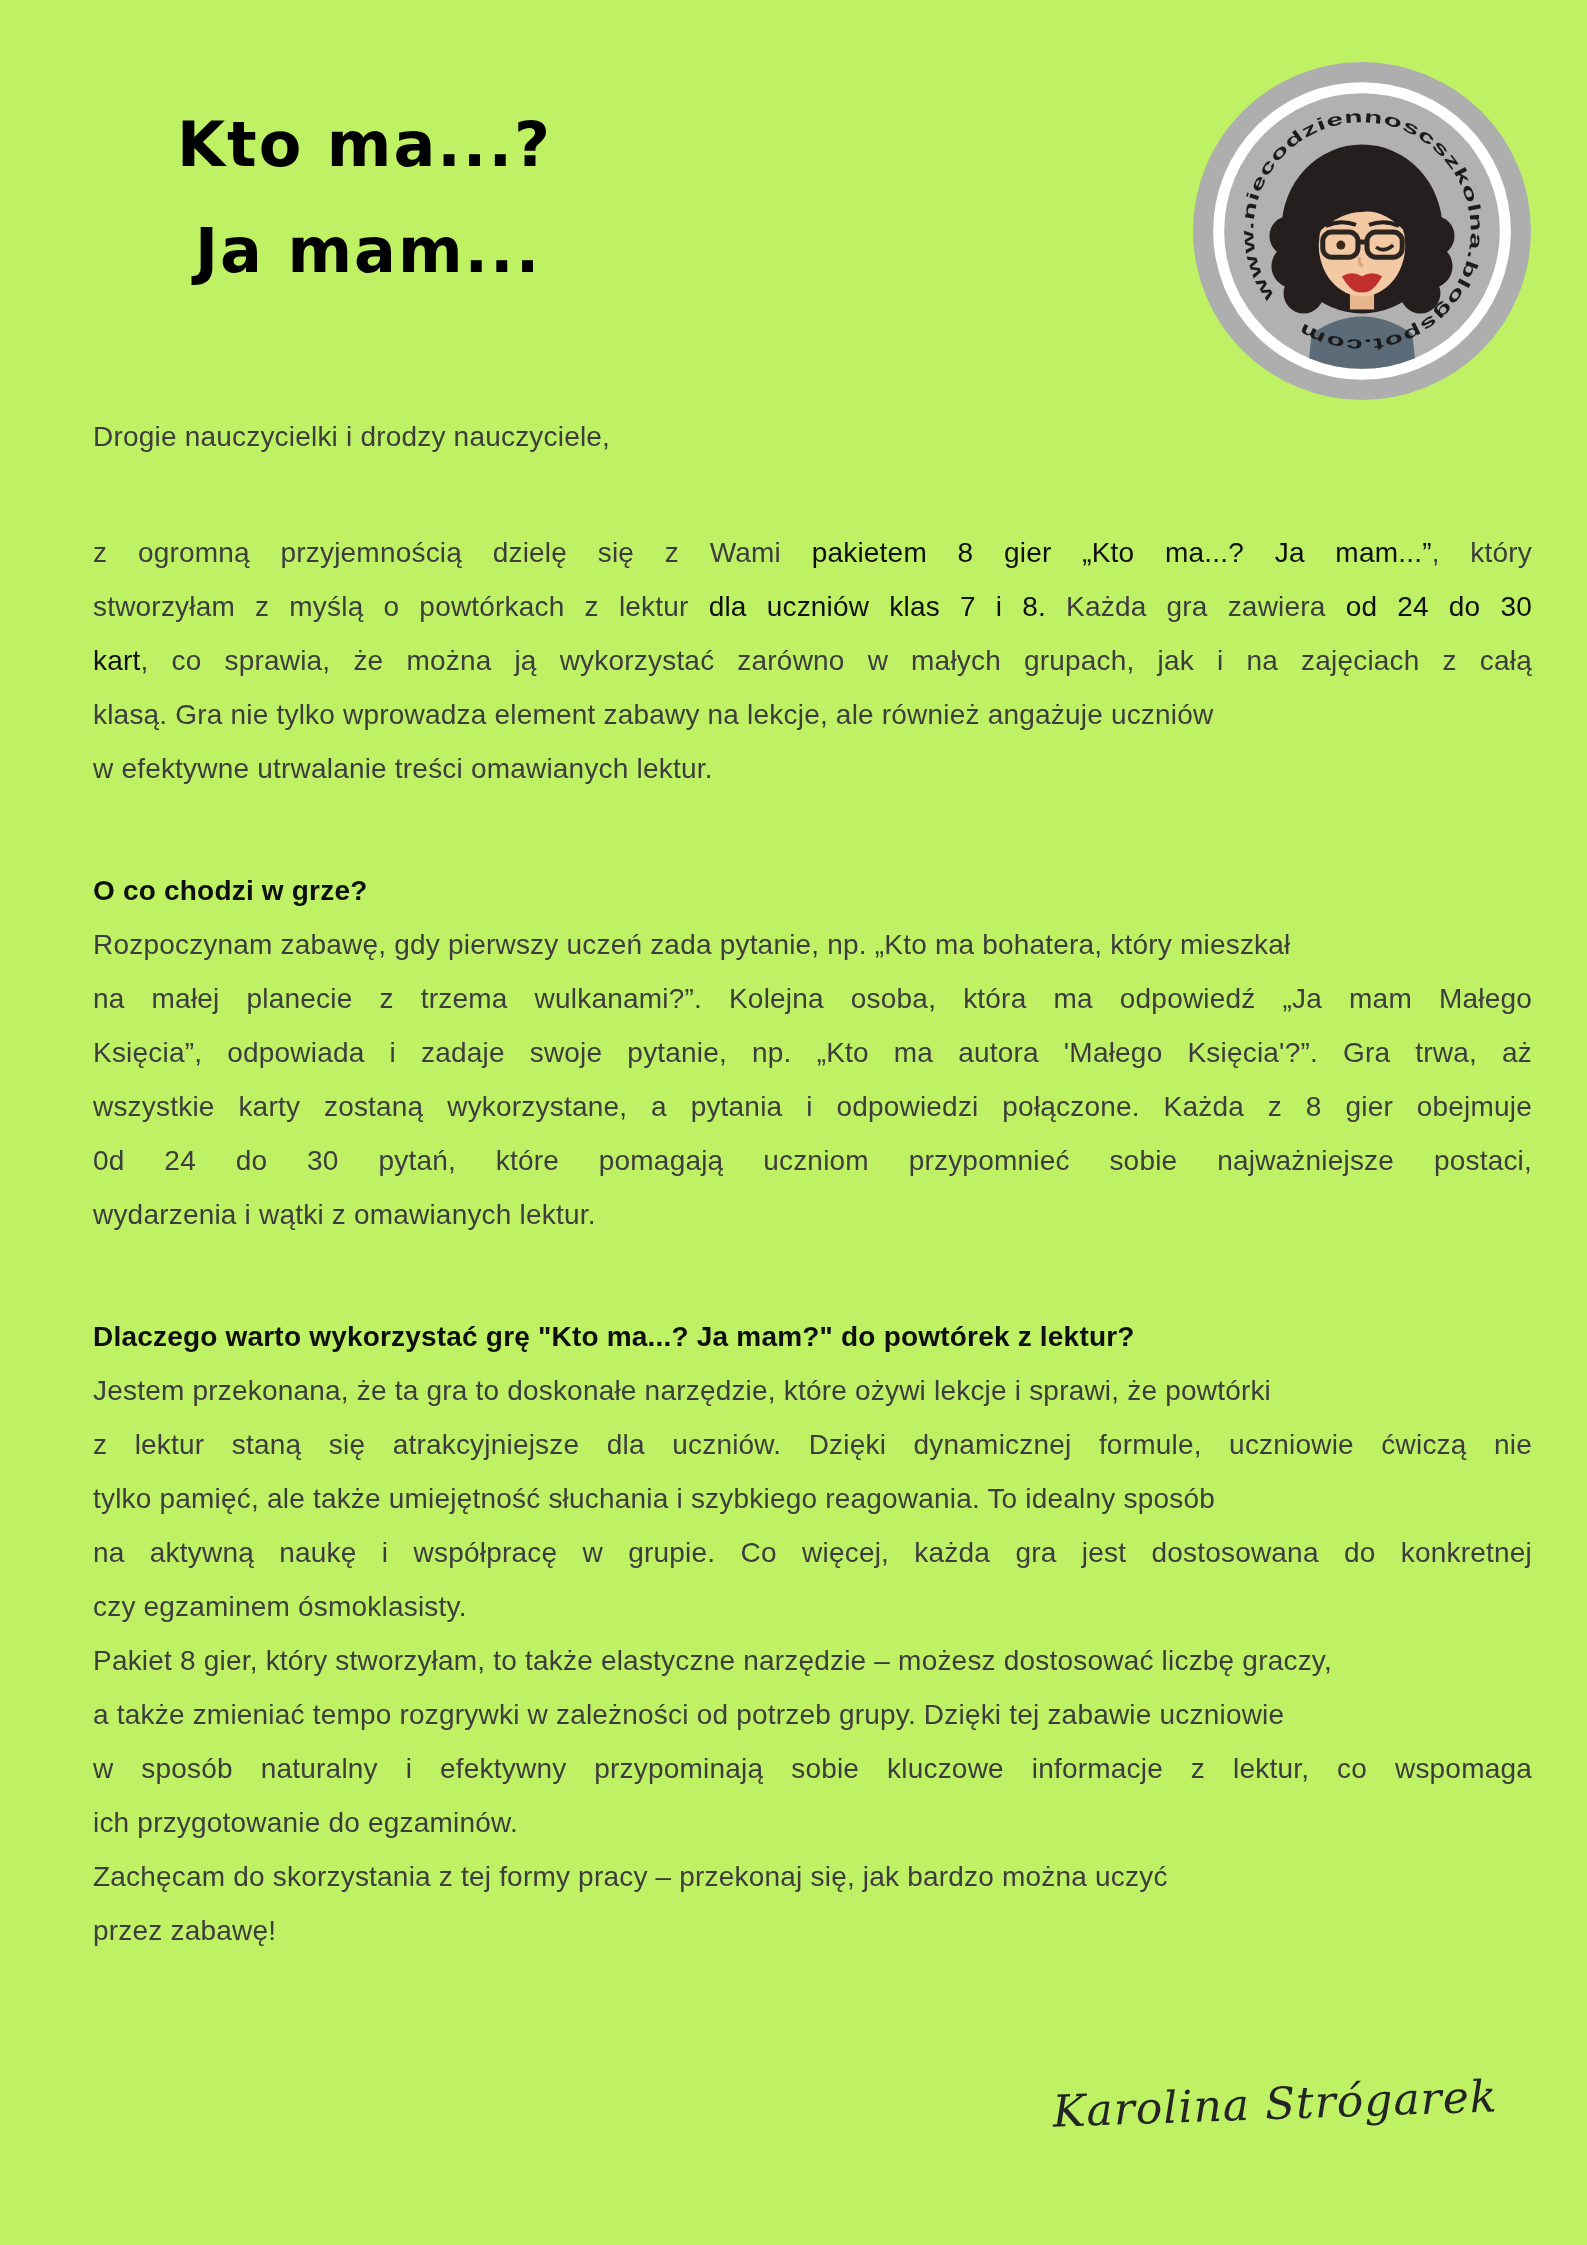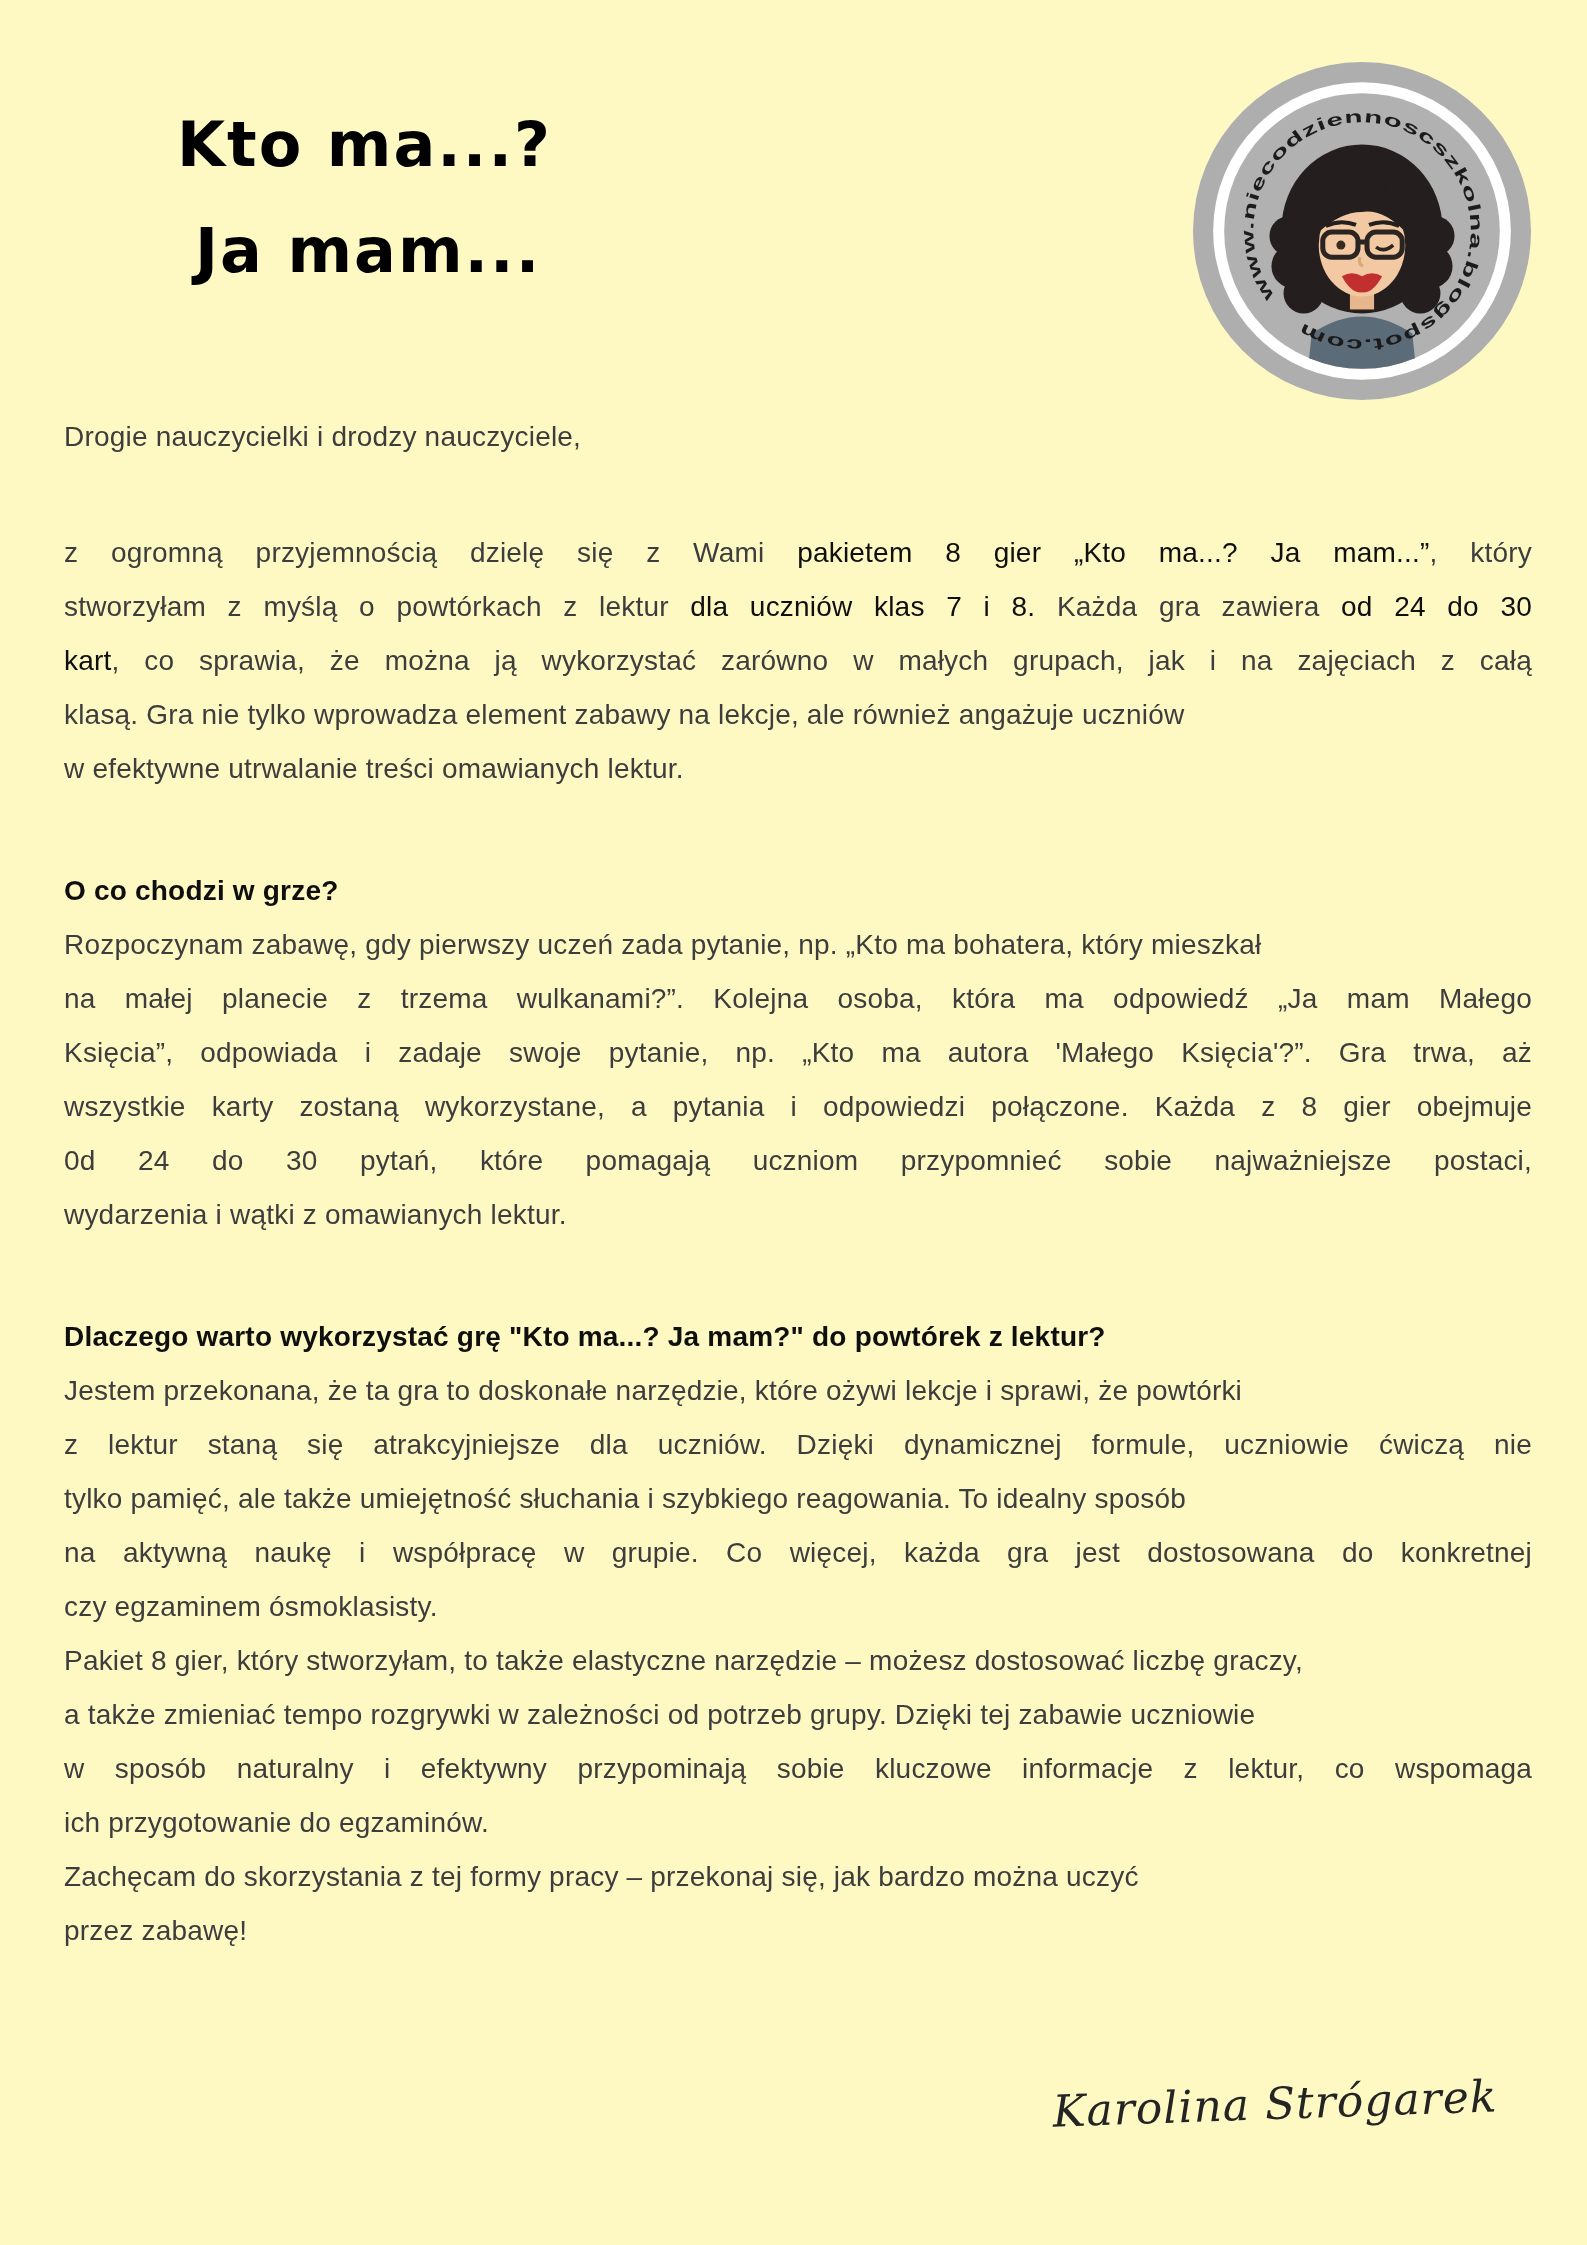--- a/index.html
+++ b/index.html
@@ -1,20 +1,20 @@
 <!DOCTYPE html>
 <html lang="pl"><head>
 <meta charset="utf-8">
 <style>
   html,body{margin:0;padding:0;background:#ffffff;}
   .sheet{
     position:relative;
     width:1587px;
     height:2245px;
-    background:#fef9c3;
+    background:#bef264;
     font-family:"Liberation Sans",sans-serif;
     overflow:hidden;
   }
   
   .title{
     position:absolute;
     left:177px;
     top:92px;
     font-family:"DejaVu Sans",sans-serif;
     font-weight:800;
@@ -36,21 +36,21 @@
   .doc{
     position:absolute;
     left:64px;
     top:410px;
     width:1468px;
     font-size:28px;
     line-height:54px;
     color:#3d3d3d;
     letter-spacing:0.2px;
   }
-  .line{min-height:54px;white-space:nowrap;}
+  .line{min-height:54px;white-space:nowrap;margin-left:29px;}
   .line.just{white-space:normal;text-align:justify;text-align-last:justify;}
   .heading{font-weight:700;color:#0f0f0f;}
   .b{font-weight:400;color:#0f0f0f;}
   
   .sig{
     position:absolute;
     left:1035px;
     top:2078px;
     width:480px;
     font-family:"DejaVu Serif",serif;

